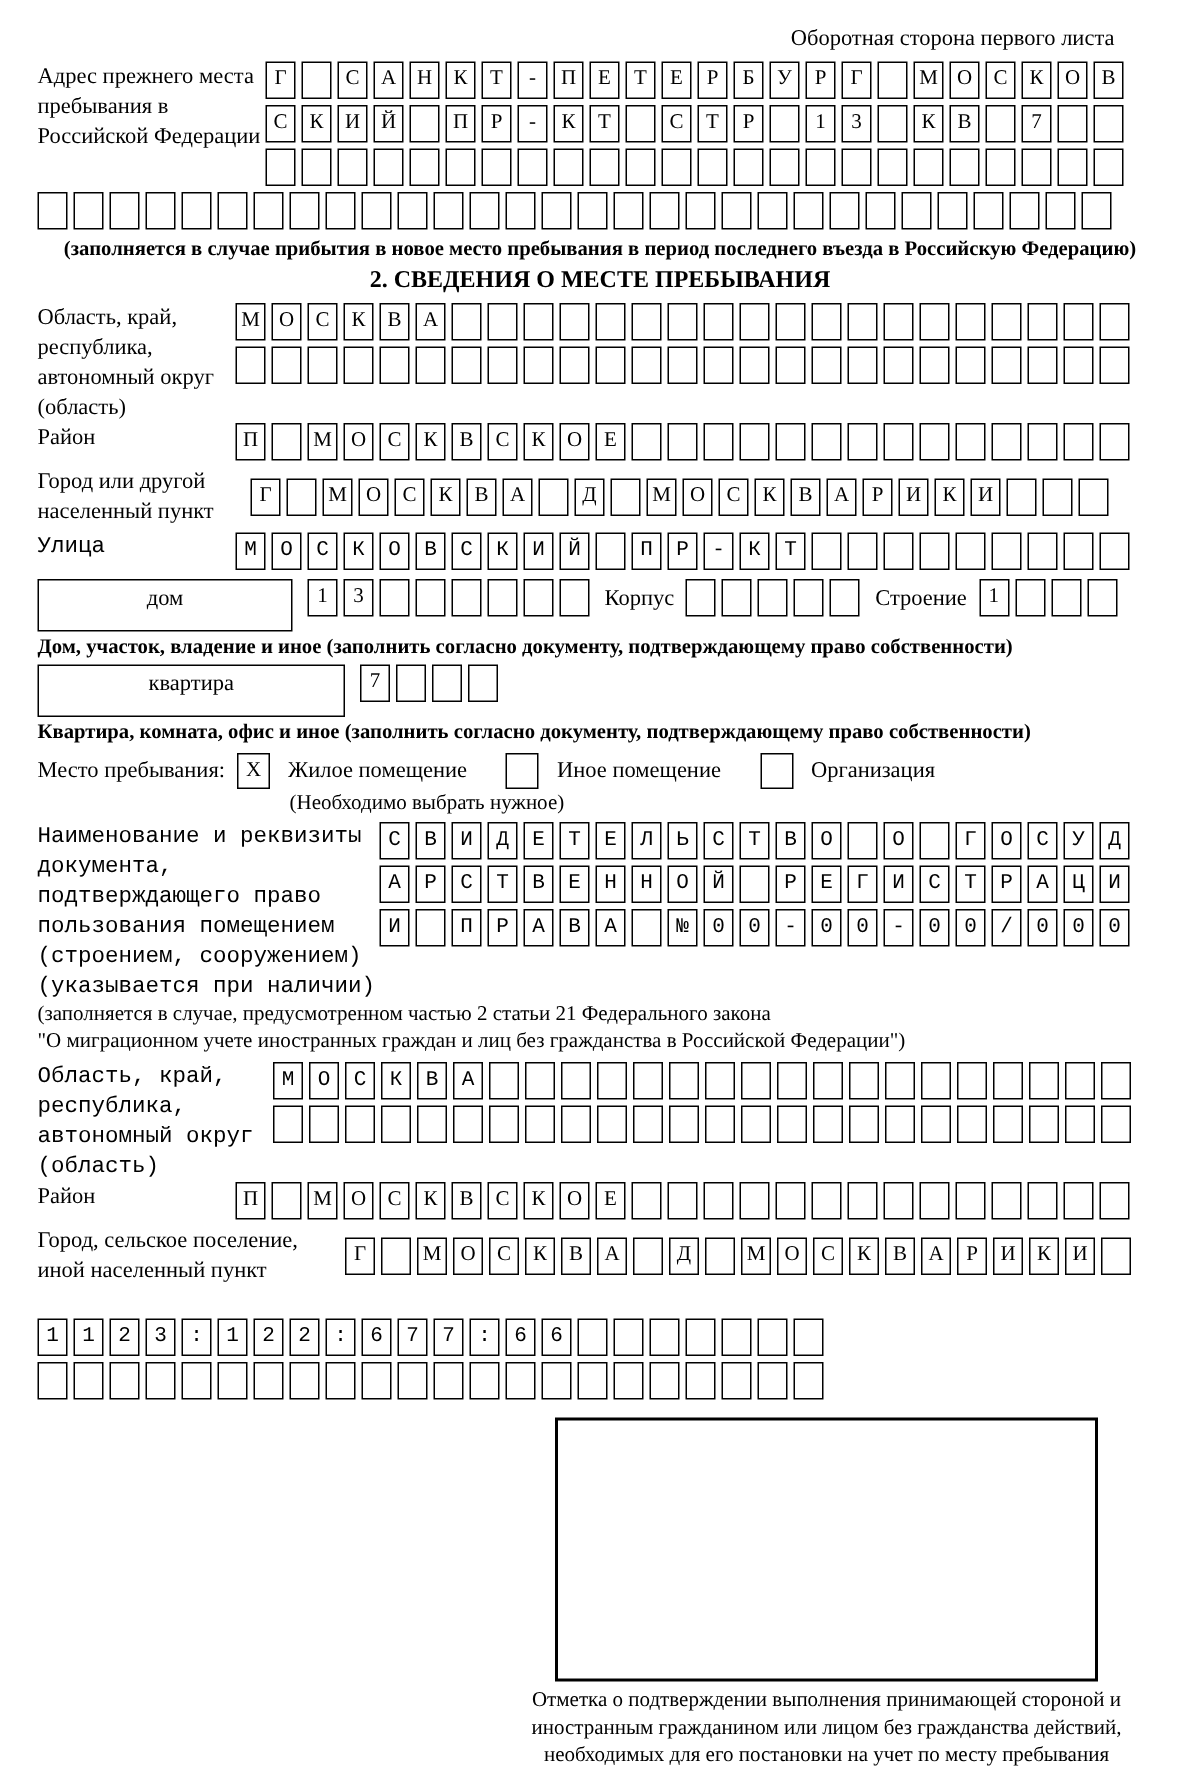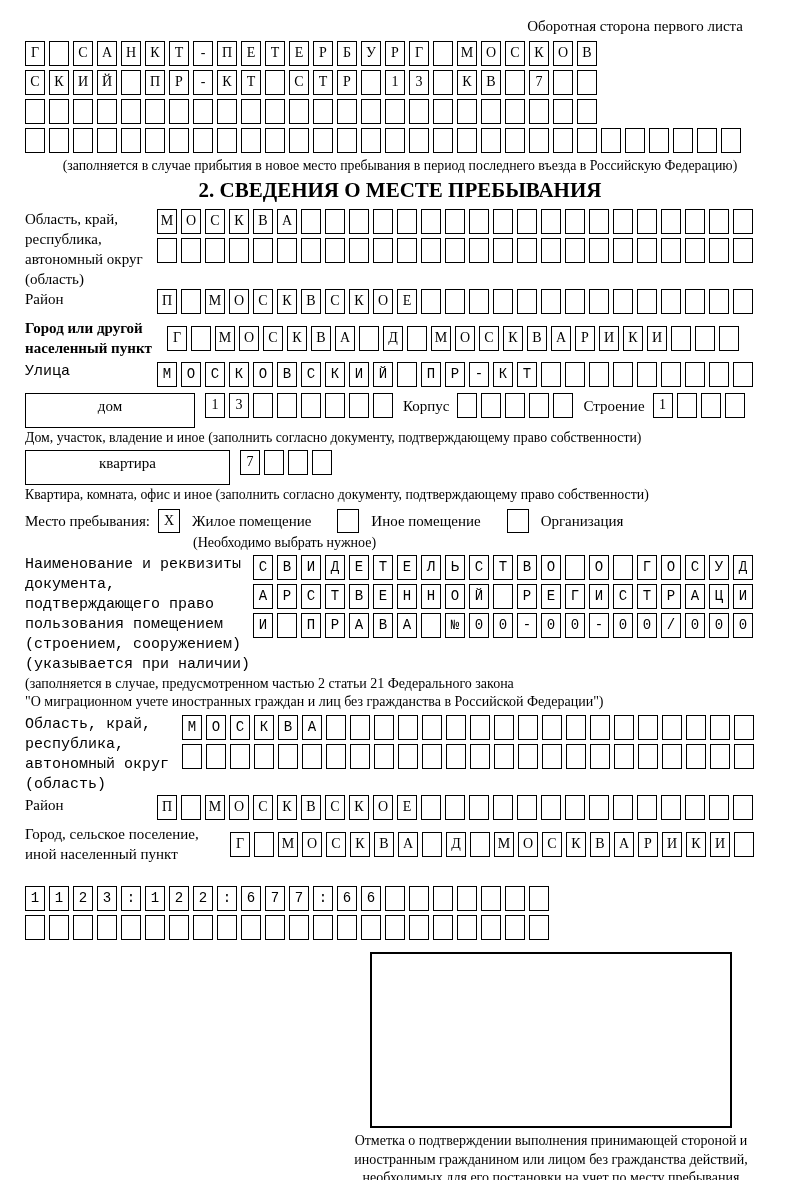--- a/index.html
+++ b/index.html
@@ -9,21 +9,21 @@
     color:#000; font-size:15px;
   }
   .page { padding:6px 25px 0 25px; }
   .hdr-note { text-align:right; padding-right:32px; margin-top:12px; font-size:15px; }
 
   .frow { display:flex; align-items:flex-start; }
   .vcenter { align-items:center; }
   .lbl { line-height:20px; flex:none; }
   .w150 { width:152px; }
   .w130 { width:132px; }
-  .w140 { width:142px;font-weight:bold; }
+  .w140 { width:142px; }
   .w225 { width:228px; }
   .w155 { width:157px; }
   .w205 { width:205px; }
   .w196 { width:196px; }
 
   .cells { display:flex; margin-bottom:4px; flex:none; }
   .cell {
     box-sizing:border-box; flex:none;
     width:20px; height:25px; margin-right:4px;
     border:1.8px solid #000; text-align:center;
@@ -32,23 +32,23 @@
   .cb { width:22px; height:24px; line-height:21px; }
 
   .wbox {
     box-sizing:border-box; border:1.8px solid #000; height:35px;
     line-height:24px; text-align:center; flex:none;
   }
   .dom-box { width:170px; margin-right:10px; }
   .apt-box { width:205px; margin-right:10px; }
   .inline-lbl { line-height:27px; margin:0 8px 0 6px; flex:none; }
 
-  .cap { font-size:13.8px; line-height:17px; margin:1px 0 4px 0; }
+  .cap { font-size:13.8px; line-height:17px; margin:1px 0 4px 0;font-weight:bold; }
   .center { text-align:center; }
-  .sec-title { text-align:center; font-weight:bold; font-size:21px; margin:4px 0 6px 0; }
+  .sec-title { text-align:center; font-weight:bold; font-size:16px; margin:4px 0 6px 0; }
   .sub-title { text-align:center; font-weight:bold; font-size:15px; margin:10px 0 4px 0; }
   .note-c { text-align:left; font-size:14px; line-height:18px; }
 
   .stay-row { display:flex; align-items:center; margin-top:6px; }
   .stay-row .opt { margin:0 26px 0 8px; }
   .stay-row .lead { margin-right:8px; }
   .choose-note { font-size:14px; margin:2px 0 4px 168px; }
 
   .stamp-box {
     box-sizing:border-box; width:362px; height:176px;
@@ -63,20 +63,21 @@
   .cellcol { flex:none; }
 </style>
 </head>
 <body>
 
 <div class="page">
 
   <div class="hdr-note">Оборотная сторона первого листа</div>
 
   <div class="frow mt6">
+    <div class="lbl w150">Адрес прежнего места пребывания в Российской Федерации</div>
     <div class="cellcol">
       <div class="cells">
           <span class="cell">Г</span>
           <span class="cell">&nbsp;</span>
           <span class="cell">С</span>
           <span class="cell">А</span>
           <span class="cell">Н</span>
           <span class="cell">К</span>
           <span class="cell">Т</span>
           <span class="cell">-</span>

